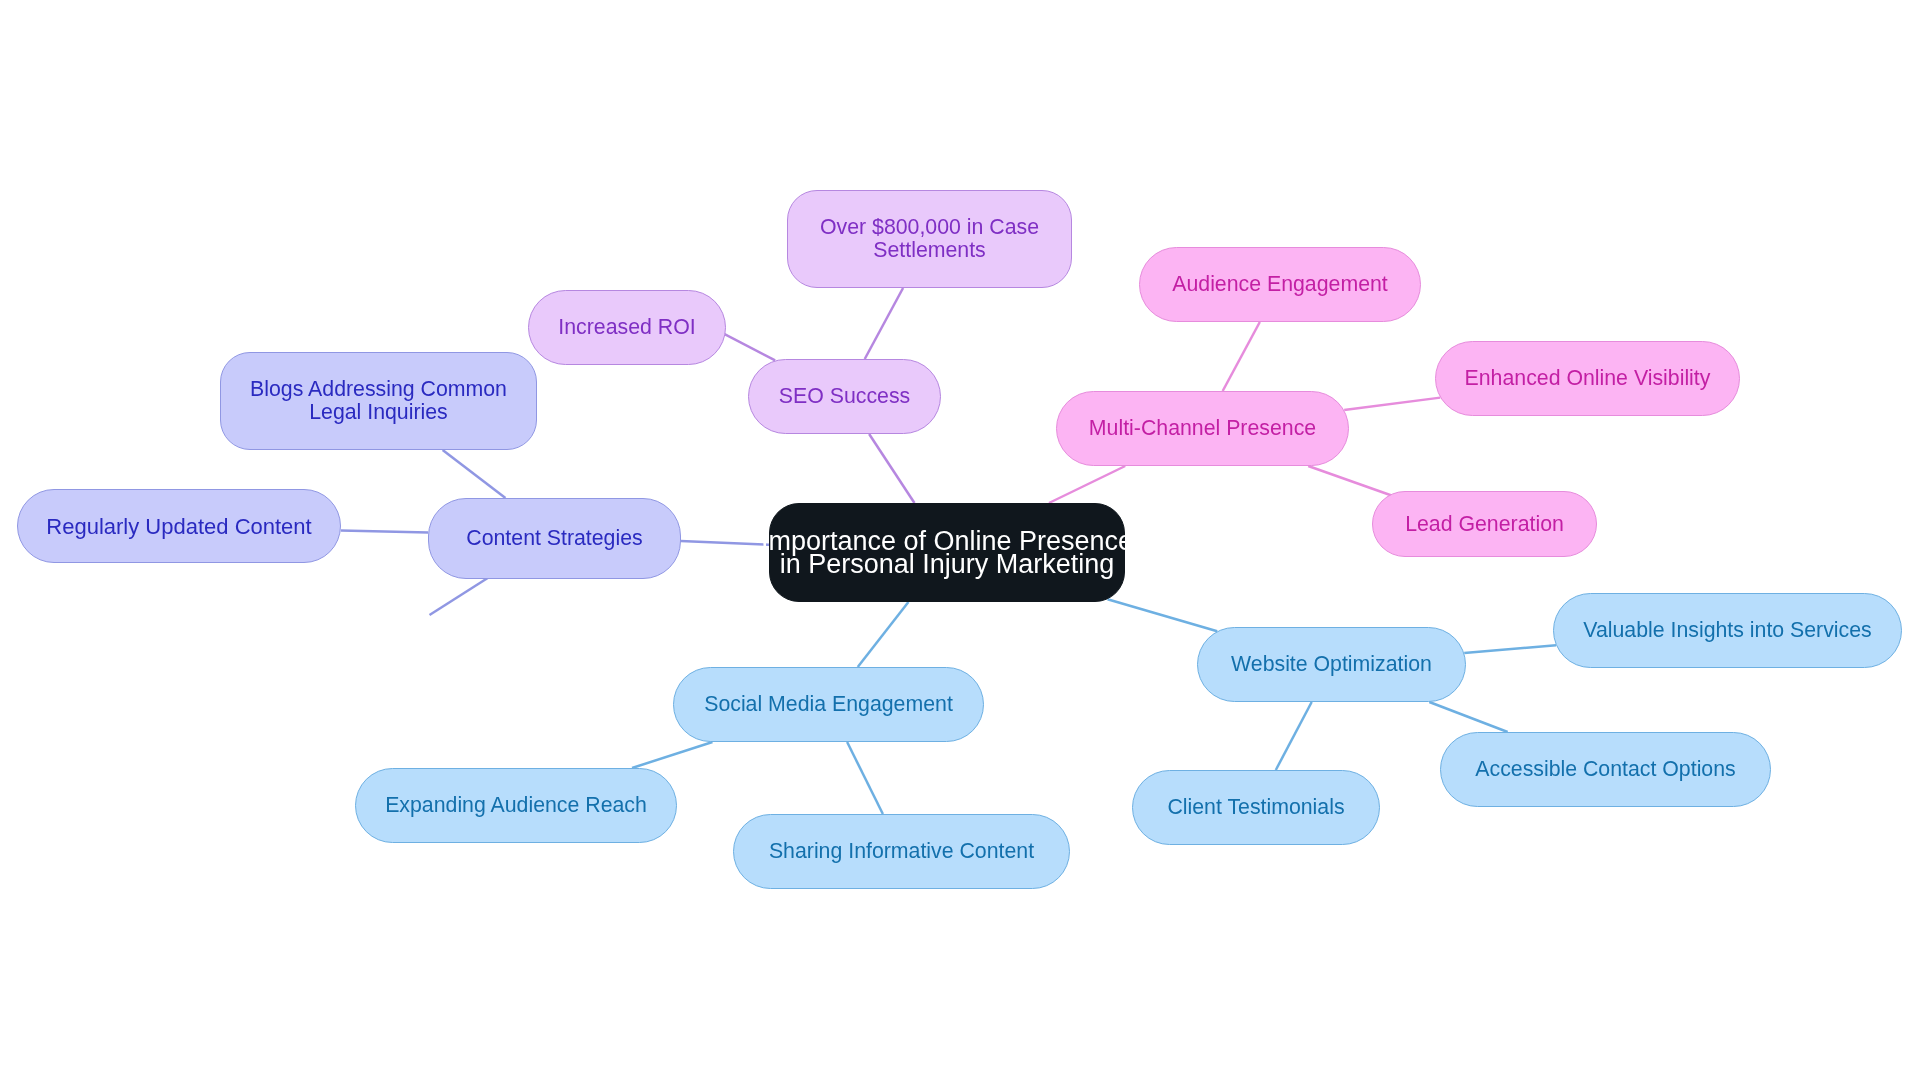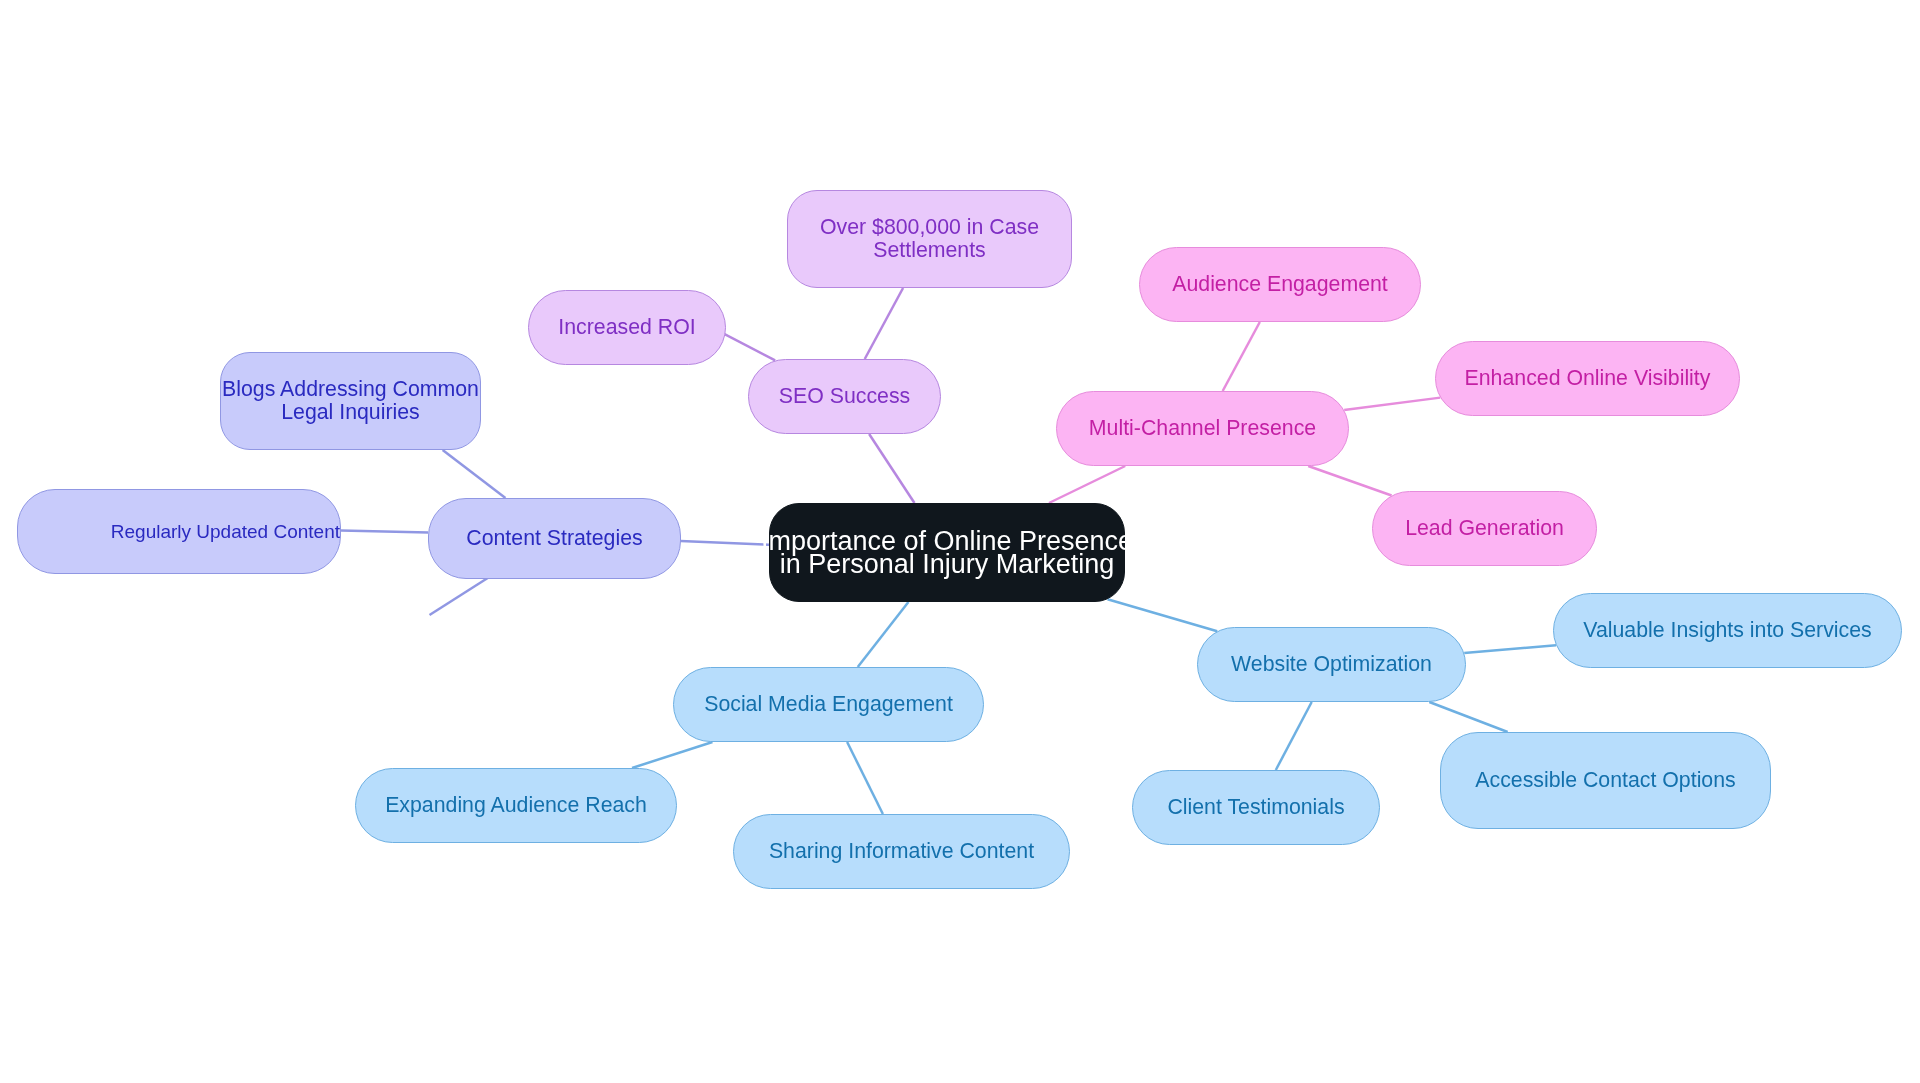--- a/index.html
+++ b/index.html
@@ -39,25 +39,25 @@
     </svg>
 
   <div class="node" id="n-root" style="left: 769px; top: 503px; width: 356px; height: 99px; border-radius: 30px; background: rgb(16, 23, 29); border-color: rgb(16, 23, 29); color: rgb(255, 255, 255); font-size: 27px;">
     <span class="node-label">Importance of Online Presence
 in Personal Injury Marketing</span>
   </div>
 
   <div class="node" id="n-content" style="left: 428px; top: 498px; width: 253px; height: 81px; border-radius: 38px; background: rgb(200, 203, 251); border-color: rgb(144, 151, 227); color: rgb(42, 42, 192); font-size: 21.3px;">
     <span class="node-label">Content Strategies</span>
   </div>
-  <div class="node" id="n-blogs" style="left: 220px; top: 352px; width: 261px; height: 98px; border-radius: 30px; background: rgb(200, 203, 251); border-color: rgb(144, 151, 227); color: rgb(42, 42, 192); font-size: 21.3px;">
+  <div class="node" id="n-blogs" style="left: 220px; top: 352px; width: 317px; height: 98px; border-radius: 30px; background: rgb(200, 203, 251); border-color: rgb(144, 151, 227); color: rgb(42, 42, 192); font-size: 21.3px;">
     <span class="node-label">Blogs Addressing Common
 Legal Inquiries</span>
   </div>
-  <div class="node" id="n-regular" style="left: 17px; top: 489px; width: 324px; height: 85px; border-radius: 38px; background: rgb(200, 203, 251); border-color: rgb(144, 151, 227); color: rgb(42, 42, 192); font-size: 19px; justify-content: flex-end;">
+  <div class="node" id="n-regular" style="left: 17px; top: 489px; width: 324px; height: 74px; border-radius: 38px; background: rgb(200, 203, 251); border-color: rgb(144, 151, 227); color: rgb(42, 42, 192); font-size: 22px;">
     <span class="node-label">Regularly Updated Content</span>
   </div>
 
   <div class="node" id="n-seo" style="left: 748px; top: 359px; width: 193px; height: 75px; border-radius: 38px; background: rgb(233, 201, 251); border-color: rgb(182, 135, 224); color: rgb(127, 47, 196); font-size: 21.3px;">
     <span class="node-label">SEO Success</span>
   </div>
   <div class="node" id="n-roi" style="left: 528px; top: 258px; width: 198px; height: 75px; border-radius: 38px; background: rgb(233, 201, 251); border-color: rgb(182, 135, 224); color: rgb(127, 47, 196); font-size: 21.3px; margin-top: 32px;">
     <span class="node-label">Increased ROI</span>
   </div>
   <div class="node" id="n-settle" style="left: 787px; top: 190px; width: 285px; height: 98px; border-radius: 30px; background: rgb(233, 201, 251); border-color: rgb(182, 135, 224); color: rgb(127, 47, 196); font-size: 21.3px;">
@@ -67,31 +67,31 @@
 
   <div class="node" id="n-multi" style="left: 1056px; top: 391px; width: 293px; height: 75px; border-radius: 38px; background: rgb(252, 180, 243); border-color: rgb(230, 140, 220); color: rgb(195, 31, 164); font-size: 21.3px;">
     <span class="node-label">Multi-Channel Presence</span>
   </div>
   <div class="node" id="n-enhanced" style="left: 1435px; top: 341px; width: 305px; height: 75px; border-radius: 38px; background: rgb(252, 180, 243); border-color: rgb(230, 140, 220); color: rgb(195, 31, 164); font-size: 21.3px;">
     <span class="node-label">Enhanced Online Visibility</span>
   </div>
   <div class="node" id="n-audience" style="left: 1139px; top: 247px; width: 282px; height: 75px; border-radius: 38px; background: rgb(252, 180, 243); border-color: rgb(230, 140, 220); color: rgb(195, 31, 164); font-size: 21.3px;">
     <span class="node-label">Audience Engagement</span>
   </div>
-  <div class="node" id="n-lead" style="left: 1372px; top: 491px; width: 225px; height: 75px; border-radius: 38px; background: rgb(252, 180, 243); border-color: rgb(230, 140, 220); color: rgb(195, 31, 164); font-size: 21.3px; align-items: center;">
+  <div class="node" id="n-lead" style="left: 1372px; top: 491px; width: 225px; height: 66px; border-radius: 38px; background: rgb(252, 180, 243); border-color: rgb(230, 140, 220); color: rgb(195, 31, 164); font-size: 21.3px; align-items: center;">
     <span class="node-label">Lead Generation</span>
   </div>
 
   <div class="node" id="n-website" style="left: 1197px; top: 627px; width: 269px; height: 75px; border-radius: 38px; background: rgb(183, 221, 252); border-color: rgb(110, 176, 226); color: rgb(19, 112, 172); font-size: 21.3px;">
     <span class="node-label">Website Optimization</span>
   </div>
   <div class="node" id="n-valuable" style="left: 1553px; top: 593px; width: 349px; height: 75px; border-radius: 38px; background: rgb(183, 221, 252); border-color: rgb(110, 176, 226); color: rgb(19, 112, 172); font-size: 21.3px; justify-content: center;">
     <span class="node-label">Valuable Insights into Services</span>
   </div>
-  <div class="node" id="n-accessible" style="left: 1440px; top: 732px; width: 331px; height: 97px; border-radius: 38px; background: rgb(183, 221, 252); border-color: rgb(110, 176, 226); color: rgb(19, 112, 172); font-size: 21.3px;">
+  <div class="node" id="n-accessible" style="left: 1440px; top: 732px; width: 331px; height: 75px; border-radius: 38px; background: rgb(183, 221, 252); border-color: rgb(110, 176, 226); color: rgb(19, 112, 172); font-size: 21.3px;">
     <span class="node-label">Accessible Contact Options</span>
   </div>
   <div class="node" id="n-testimonials" style="left: 1132px; top: 770px; width: 248px; height: 75px; border-radius: 38px; background: rgb(183, 221, 252); border-color: rgb(110, 176, 226); color: rgb(19, 112, 172); font-size: 21.3px;">
     <span class="node-label">Client Testimonials</span>
   </div>
 
   <div class="node" id="n-social" style="left: 673px; top: 667px; width: 311px; height: 75px; border-radius: 38px; background: rgb(183, 221, 252); border-color: rgb(110, 176, 226); color: rgb(19, 112, 172); font-size: 21.3px;">
     <span class="node-label">Social Media Engagement</span>
   </div>
   <div class="node" id="n-expanding" style="left: 355px; top: 768px; width: 322px; height: 75px; border-radius: 38px; background: rgb(183, 221, 252); border-color: rgb(110, 176, 226); color: rgb(19, 112, 172); font-size: 21.3px;">

